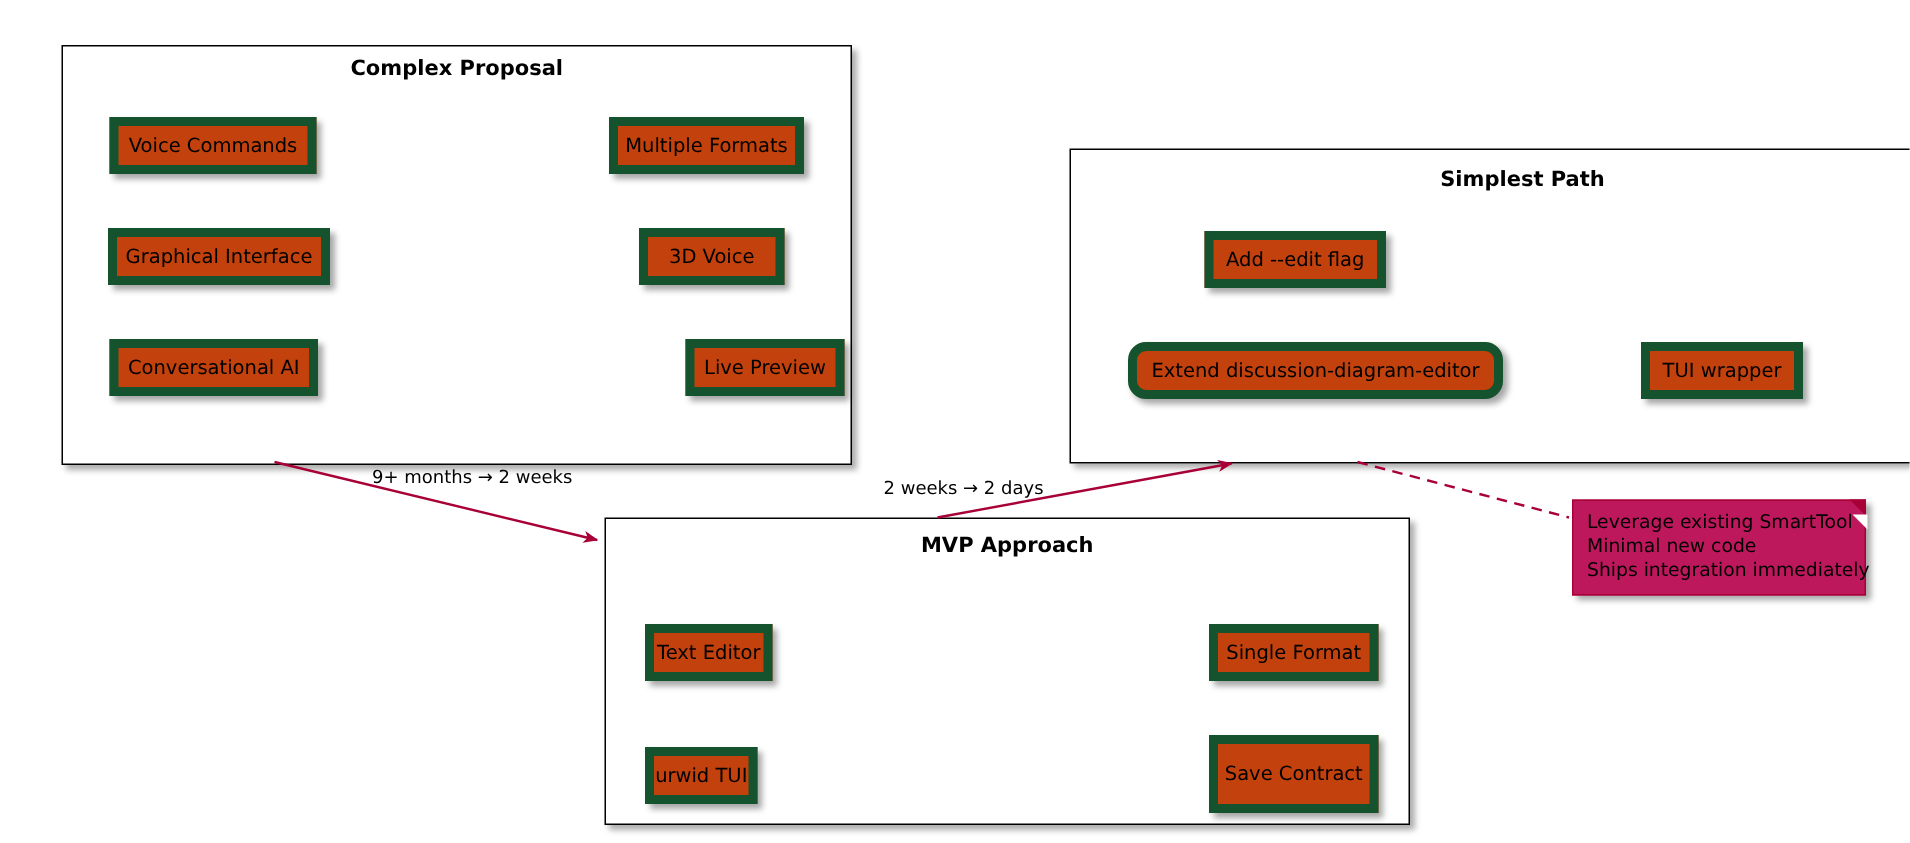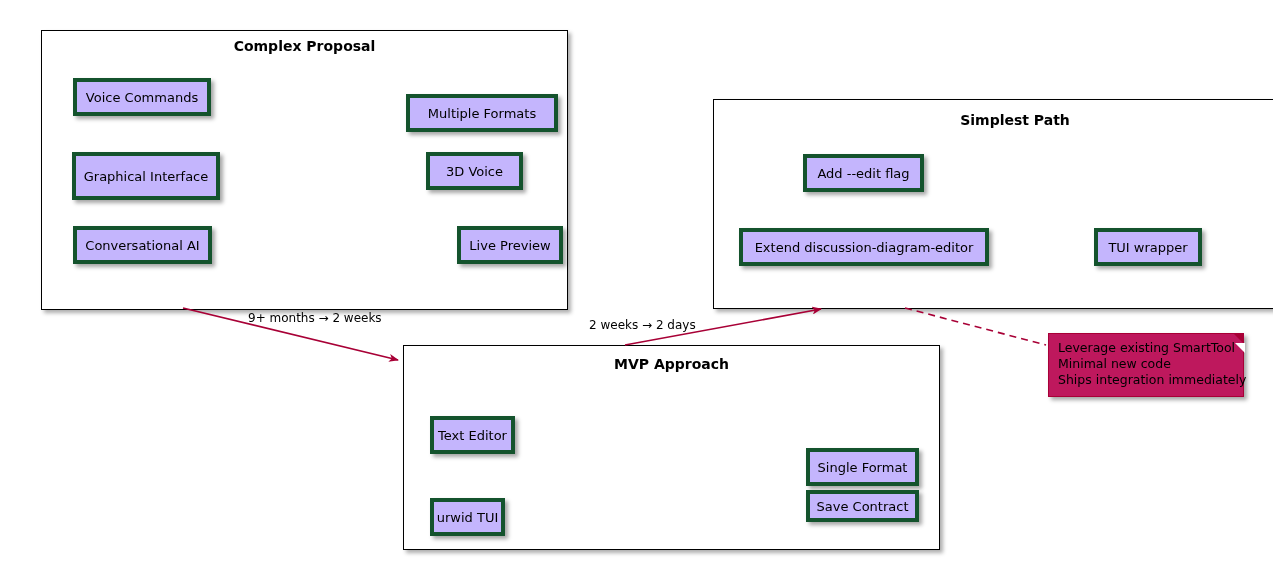--- a/index.html
+++ b/index.html
@@ -38,22 +38,22 @@
     text-align: center;
     font-size: 14px;
     font-weight: bold;
     color: #000000;
     white-space: nowrap;
   }
 
   
   .node {
     position: absolute;
-    background: #c4b5fd;
-    border: 4px solid #14532d;
+    background: #c2410c;
+    border: 6px solid #14532d;
     box-shadow: 3px 3px 4px rgba(0,0,0,0.35);
     box-sizing: border-box;
     display: flex;
     align-items: center;
     justify-content: center;
     font-size: 13px;
     color: #000000;
     white-space: nowrap;
     padding: 0 12px;
   }
@@ -111,52 +111,52 @@
 </head>
 <body>
 
 <div id="canvas">
 
   <div class="package" style="left:41px; top:30px; width:527px; height:280px;">
     <div class="package-title" style="top:7px;">Complex Proposal</div>
 
     <div class="node" style="left:31px; top:47px; width:138px; height:38px;">Voice Commands</div>
 
-    <div class="node" style="left:364px; top:47px; width:152px; height:38px;margin-top:16px;">Multiple Formats</div>
+    <div class="node" style="left:364px; top:47px; width:130px; height:38px;">Multiple Formats</div>
 
-    <div class="node" style="left:30px; top:121px; width:148px; height:48px;text-align:right;">Graphical Interface</div>
+    <div class="node" style="left:30px; top:121px; width:148px; height:38px;text-align:right;">Graphical Interface</div>
 
     <div class="node" style="left:384px; top:121px; width:97px; height:38px;">3D Voice</div>
 
     <div class="node" style="left:31px; top:195px; width:139px; height:38px;">Conversational AI</div>
 
     <div class="node" style="left:379px; top:195px; width:106px; height:38px;margin-left:36px;">Live Preview</div>
   </div>
 
   <div class="package" style="left:713px; top:99px; width:604px; height:210px;">
     <div class="package-title" style="top:12px;">Simplest Path</div>
 
     <div class="node" style="left:89px; top:54px; width:121px; height:38px;">Add --edit flag</div>
 
 
-    <div class="node" style="left:25px; top:128px; width:250px; height:38px;">Extend discussion-diagram-editor</div>
+    <div class="node" style="left:38px; top:128px; width:250px; height:38px;border-radius:12px;">Extend discussion-diagram-editor</div>
 
     <div class="node" style="left:380px; top:128px; width:108px; height:38px;">TUI wrapper</div>
   </div>
 
   <div class="package" style="left:403px; top:345px; width:537px; height:205px;">
     <div class="package-title" style="top:10px;">MVP Approach</div>
 
     <div class="node" style="left:26px; top:70px; width:85px; height:38px;">Text Editor</div>
 
-    <div class="node" style="left:402px; top:70px; width:113px; height:38px;margin-top:32px;">Single Format</div>
+    <div class="node" style="left:402px; top:70px; width:113px; height:38px;">Single Format</div>
 
     <div class="node" style="left:26px; top:152px; width:75px; height:38px;">urwid TUI</div>
 
-    <div class="node" style="left:402px; top:144px; width:113px; height:32px;">Save Contract</div>
+    <div class="node" style="left:402px; top:144px; width:113px; height:52px;">Save Contract</div>
   </div>
 
   <div class="note" style="left:1048px; top:333px; width:196px; height:64px;">
     <span class="note-fold">
       <span class="note-fold-inner"></span>
     </span>
     <span class="note-line">Leverage existing SmartTool</span>
     <span class="note-line">Minimal new code</span>
     <span class="note-line">Ships integration immediately</span>
   </div>

